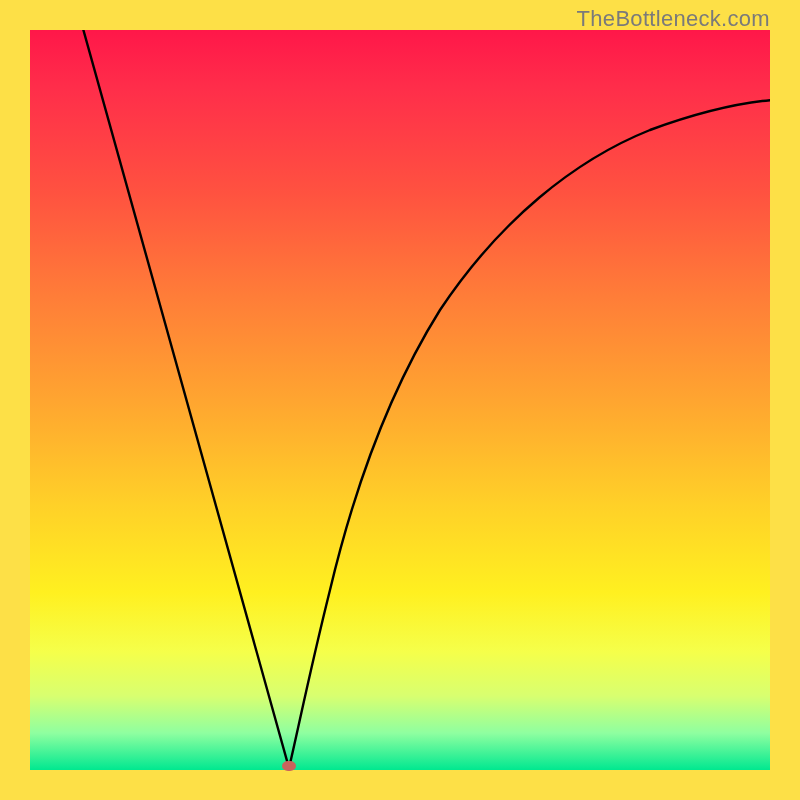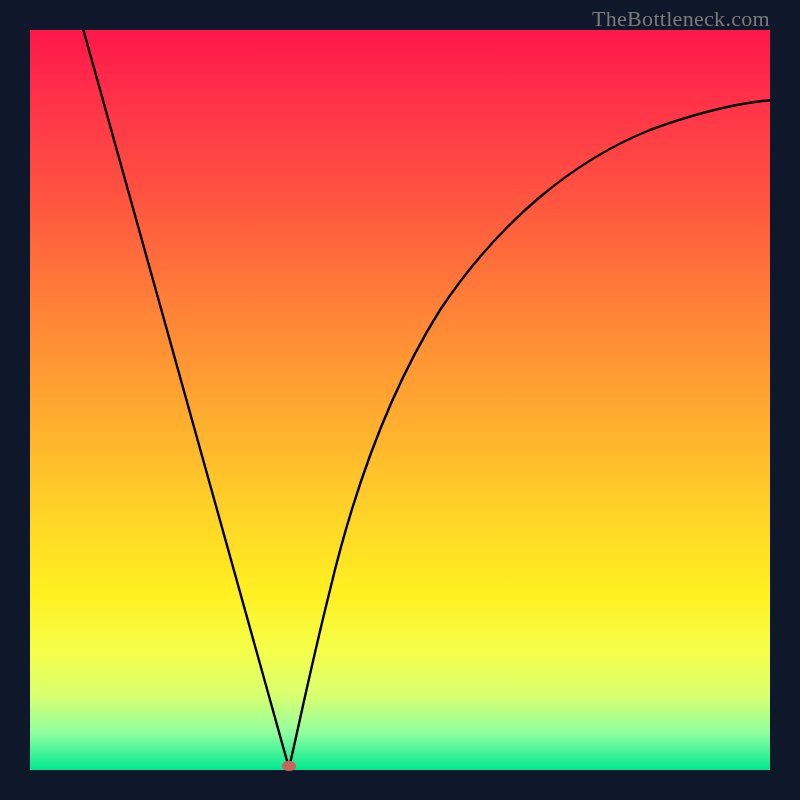--- a/index.html
+++ b/index.html
@@ -8,22 +8,21 @@
     width: 800px;
     height: 800px;
     background: #000;
     overflow: hidden;
     font-family: Arial, Helvetica, sans-serif;
   }
   .outer {
     position: relative;
     width: 800px;
     height: 800px;
-    background: #0f172a;
-    font-family: Liberation Serif, serif;
+    background: #fde047;
   }
   .plot {
     position: absolute;
     left: 30px;
     top: 30px;
     width: 740px;
     height: 740px;
     
     background: linear-gradient(
       to bottom,

